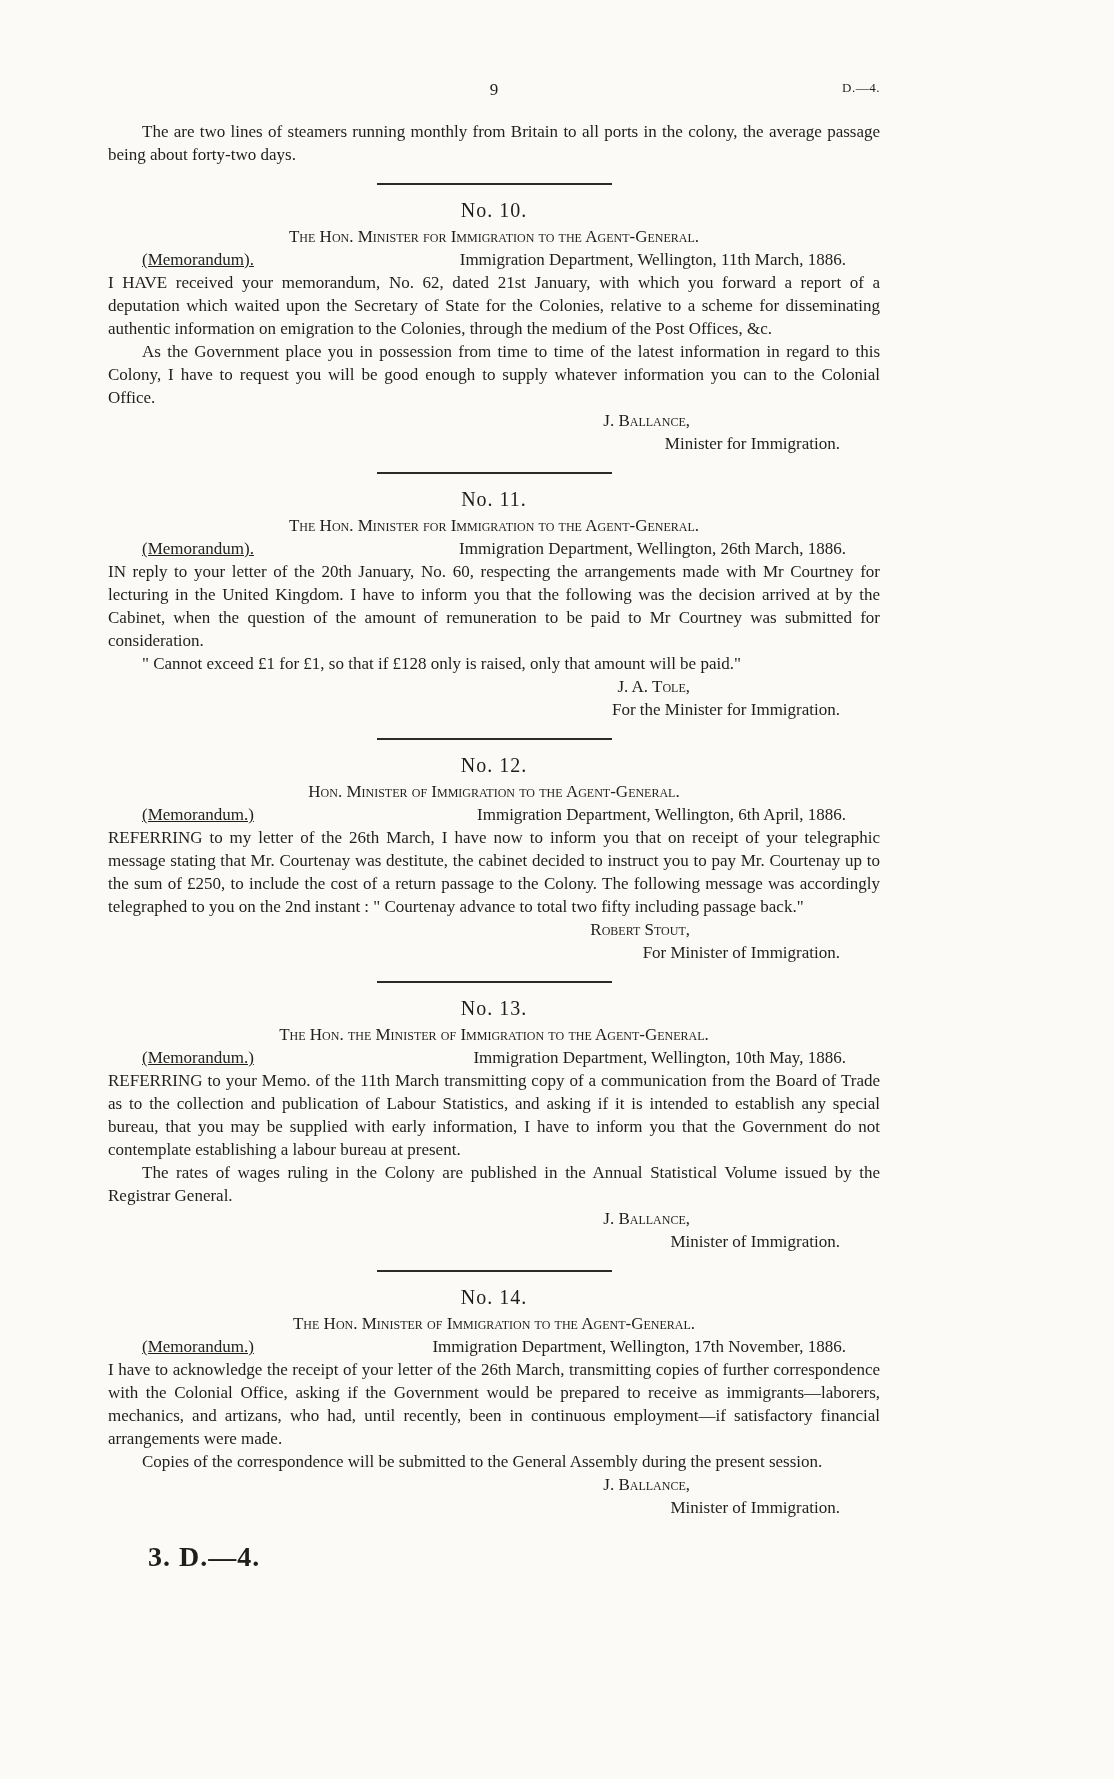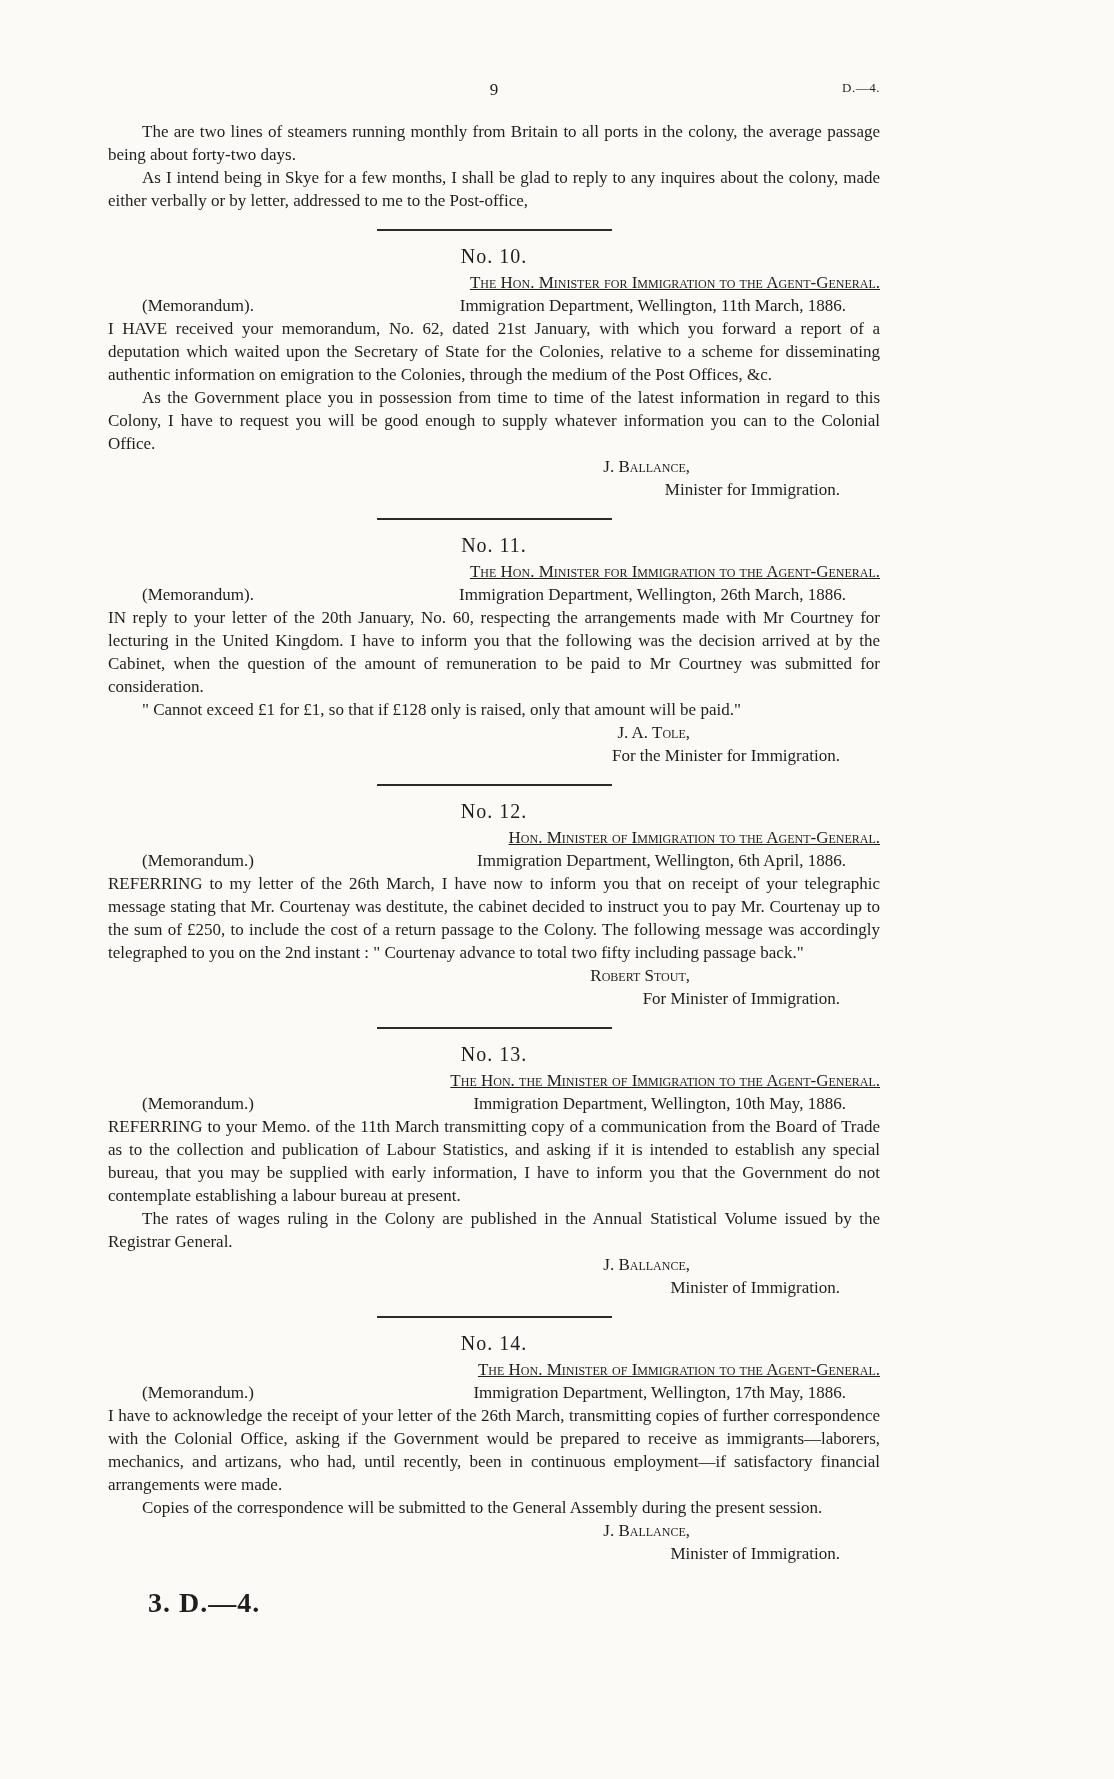--- a/index.html
+++ b/index.html
@@ -23,24 +23,24 @@
   p.indent { text-indent: 34px; }
   .smallcaps { font-variant: small-caps; }
 
   .letter-no {
     text-align: center;
     font-size: 20px;
     font-weight: normal;
     letter-spacing: 1px;
     margin: 3px 0 3px;
   }
-  .letter-heading { text-align: right; text-decoration: underline; }
+  .letter-heading { text-align: center; }
 
   .memo-line { display: flex; justify-content: space-between; }
-  .memo { padding-left: 34px; white-space: nowrap; }
+  .memo { padding-left: 34px; white-space: nowrap; text-decoration: underline; }
   .dateline { padding-right: 34px; white-space: nowrap; }
 
   .sig { text-align: right; }
   .sig .sig-name { margin-right: 190px; }
   .sig .sig-title { margin-right: 40px; }
 
   .sig-center .sig-name { text-align: center; }
   .sig-center .sig-title { text-align: right; margin-right: 40px; }
 
   hr.rule {
@@ -63,21 +63,20 @@
 
 <div class="page">
 
   <div class="page-header">
     <span class="page-num">9</span>
     <span class="doc-ref">D.—4.</span>
   </div>
 
   <section class="intro">
     <p class="indent">The are two lines of steamers running monthly from Britain to all ports in the colony, the average passage being about forty-two days.</p>
-    <p class="indent">As I intend being in Skye for a few months, I shall be glad to reply to any inquires about the colony, made either verbally or by letter, addressed to me to the Post-office,</p>
   </section>
 
   <hr class="rule">
 
   <section class="letter">
     <h2 class="letter-no">No. 10.</h2>
     <div class="letter-heading smallcaps">The Hon. Minister for Immigration to the Agent-General.</div>
     <div class="memo-line">
       <span class="memo">(Memorandum).</span>
       <span class="dateline">Immigration Department, Wellington, 11th March, 1886.</span>
@@ -140,21 +139,21 @@
     </div>
   </section>
 
   <hr class="rule">
 
   <section class="letter">
     <h2 class="letter-no">No. 14.</h2>
     <div class="letter-heading smallcaps">The Hon. Minister of Immigration to the Agent-General.</div>
     <div class="memo-line">
       <span class="memo">(Memorandum.)</span>
-      <span class="dateline">Immigration Department, Wellington, 17th May, 1886.</span>
+      <span class="dateline">Immigration Department, Wellington, 17th November, 1886.</span>
     </div>
     <p>I have to acknowledge the receipt of your letter of the 26th March, transmitting copies of further correspondence with the Colonial Office, asking if the Government would be prepared to receive as immigrants—laborers, mechanics, and artizans, who had, until recently, been in continuous employment—if satisfactory financial arrangements were made.</p>
     <p class="indent">Copies of the correspondence will be submitted to the General Assembly during the present session.</p>
     <div class="sig">
       <div class="sig-name smallcaps">J. Ballance,</div>
       <div class="sig-title">Minister of Immigration.</div>
     </div>
   </section>
 
   <div class="footer-ref">3. D.—4.</div>

